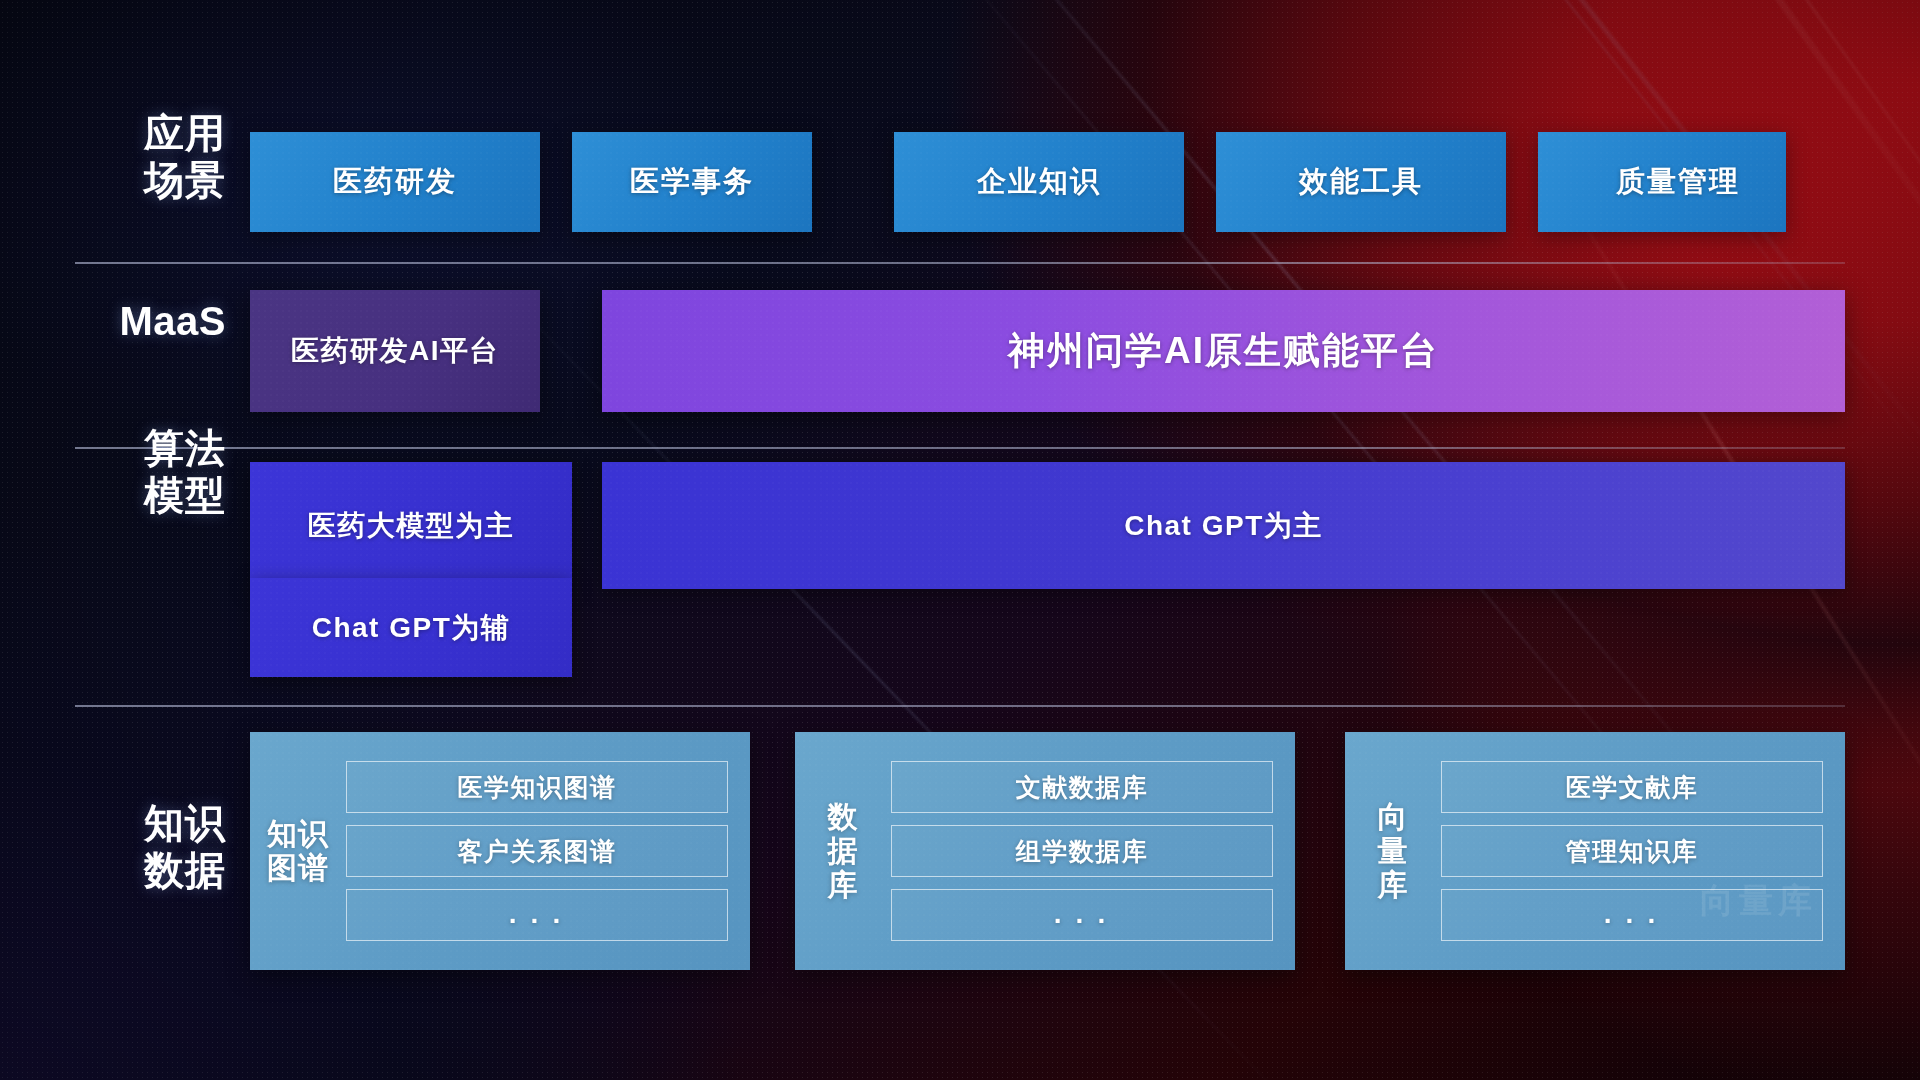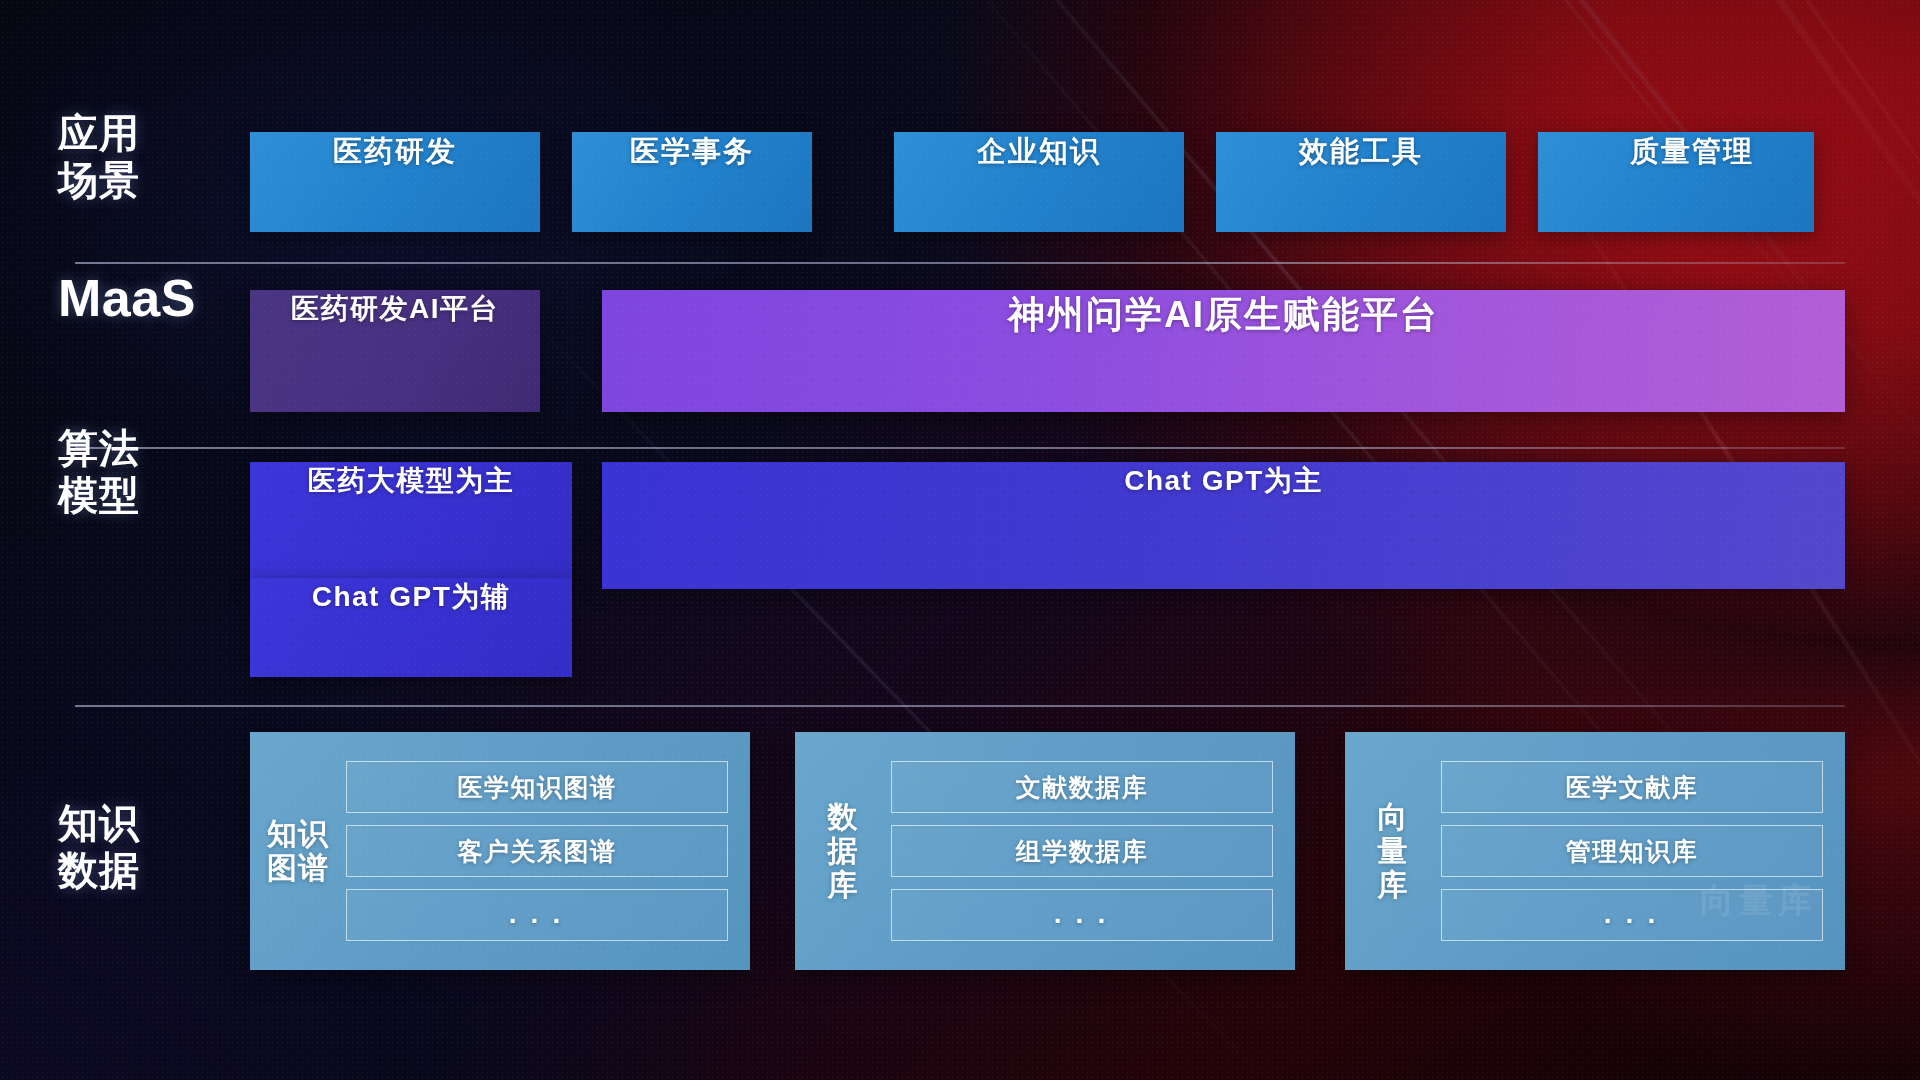--- a/index.html
+++ b/index.html
@@ -43,30 +43,30 @@
 
   .divider {
     position:absolute; left:75px; width:1770px; height:2px;
     background:linear-gradient(90deg, rgba(180,186,214,.62) 0%, rgba(180,186,214,.55) 72%, rgba(180,186,214,.22) 100%);
   }
   #div1 { top:262px; }
   #div2 { top:447px; }
   #div3 { top:705px; }
 
   .rowlabel {
-    position:absolute; left:58px; width:160px;
-    color:#fff; font-weight:bold; text-align:left;
+    position:absolute; left:66px; width:160px;
+    color:#fff; font-weight:bold; text-align:right;
     line-height:1.17; letter-spacing:1px;
     text-shadow:0 0 14px rgba(150,180,255,.35);
   }
   .rowlabel.cn { font-size:40px; }
-  .rowlabel.en { font-size:52px; letter-spacing:0.5px; }
+  .rowlabel.en { font-size:40px; letter-spacing:0.5px;margin-top:30px; }
 
   .box {
-    position:absolute; display:flex; justify-content:center;
+    position:absolute; display:flex; align-items:center; justify-content:center;
     color:#fff; font-weight:bold; text-align:center;
     overflow:hidden;
   }
   .box::after {
     content:""; position:absolute; inset:0; pointer-events:none;
     background-image:radial-gradient(rgba(255,255,255,.30) .65px, transparent .75px);
     background-size:6px 6px; opacity:.16;
   }
   .box > span { position:relative; z-index:1; text-shadow:0 1px 4px rgba(0,0,0,.35); }
 
@@ -189,21 +189,21 @@
       </div>
       <div class="box app-box" style="left: 572px; width: 240px;">
         <span>医学事务</span>
       </div>
       <div class="box app-box" style="left: 894px; width: 290px;">
         <span>企业知识</span>
       </div>
       <div class="box app-box" style="left: 1216px; width: 290px;">
         <span>效能工具</span>
       </div>
-      <div class="box app-box" style="left: 1538px; width: 276px; padding-left: 32px;">
+      <div class="box app-box" style="left: 1538px; width: 248px; padding-left: 32px;">
         <span>质量管理</span>
       </div>
     </div>
 
   <div class="box maas-left">
     <span>医药研发AI平台</span>
   </div>
   <div class="box maas-right">
     <span>神州问学AI原生赋能平台</span>
   </div>

